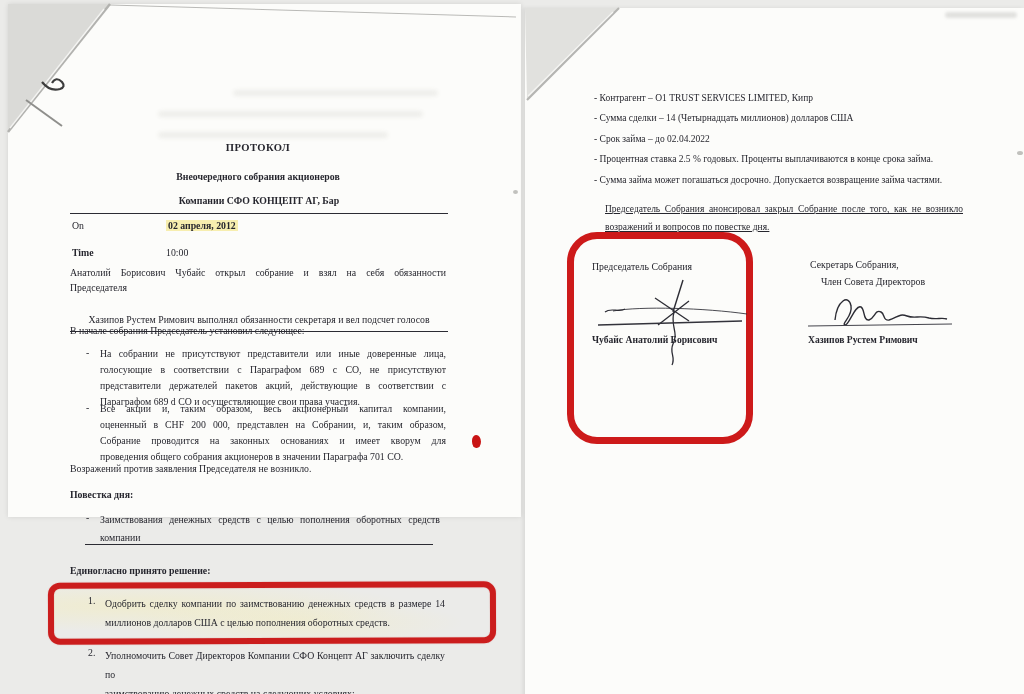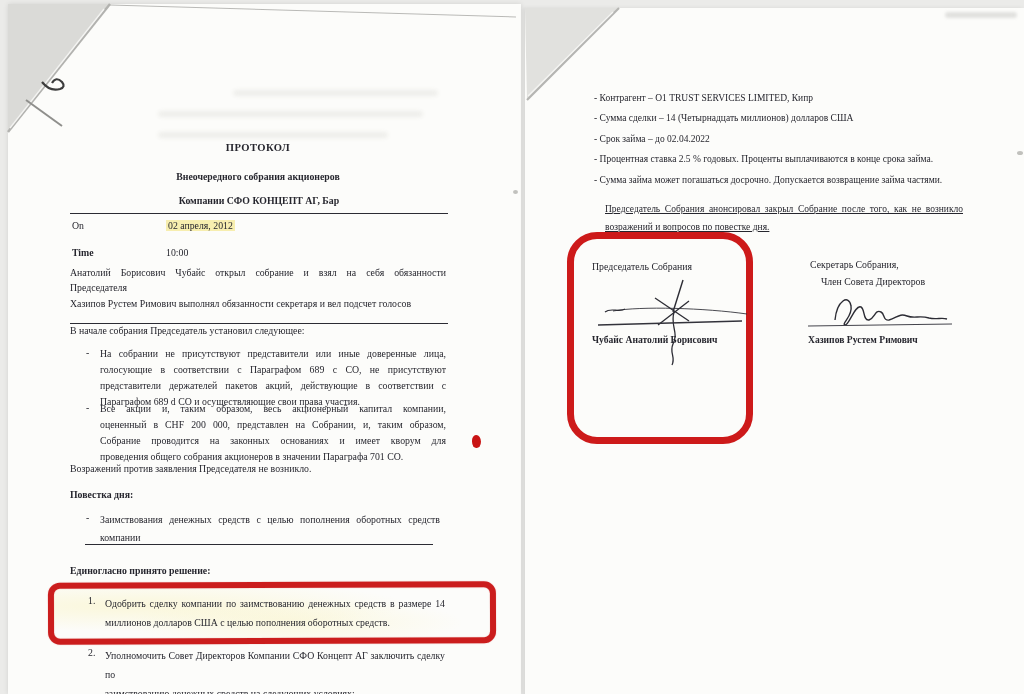--- a/index.html
+++ b/index.html
@@ -1,21 +1,21 @@
 <!DOCTYPE html>
 <html><head>
 <meta charset="utf-8">
 <style>
   html,body{margin:0;padding:0;}
   body{width:1024px;height:694px;overflow:hidden;background:#e7e7e5;
        font-family:"Liberation Serif", serif;}
   .stage{position:relative;width:1024px;height:694px;background:#ebebe9;}
   .abs{position:absolute;}
   .page{position:absolute;background:#fcfcfa;}
-  .page-left{left:8px;top:4px;width:513px;height:690px;box-shadow:0 0 5px rgba(0,0,0,.10);}
+  .page-left{left:8px;top:4px;width:513px;height:513px;box-shadow:0 0 5px rgba(0,0,0,.10);}
   .page-right{left:525px;top:8px;width:499px;height:694px;box-shadow:-2px 0 4px rgba(0,0,0,.08);}
   .txt{color:#26262e;font-size:9.8px;line-height:14px;filter:blur(.3px);}
   .b{font-weight:bold;}
   .center{text-align:center;}
   .justify .line{text-align:justify;text-align-last:justify;}
   .justify .line:last-child{text-align-last:left;}
   .rule-under{border-bottom:1.3px solid #2b2b33;}
   .bullet{position:absolute;}
   .marker{position:absolute;left:-14px;top:0;}
   .num-marker{position:absolute;left:-17px;top:0;}
@@ -53,31 +53,31 @@
     <div class="ghost" style="left:225px;top:86px;width:205px;"></div>
     <div class="ghost" style="left:150px;top:107px;width:265px;"></div>
     <div class="ghost" style="left:150px;top:128px;width:230px;"></div>
     <div class="speck" style="left:505px;top:186px;width:5px;height:4px;"></div>
 
     <div class="abs txt b center" style="left:62px;top:137px;width:376px;font-size:10.6px;letter-spacing:.4px;">ПРОТОКОЛ</div>
     <div class="abs txt b center" style="left:62px;top:166px;width:376px;">Внеочередного собрания акционеров</div>
     <div class="abs txt b center rule-under" style="left:62px;top:190px;width:378px;padding-bottom:5px;">Компании СФО КОНЦЕПТ АГ, Бар</div>
 
     <div class="abs txt" style="left:64px;top:215px;">On</div>
-    <div class="abs txt" style="left:158px;top:215px;">
+    <div class="abs txt" style="left:158px;top:215px;font-weight:bold;">
       <span class="hl">02 апреля, 2012</span>
     </div>
     <div class="abs txt" style="left:64px;top:242px;font-weight:bold;">Time</div>
     <div class="abs txt" style="left:158px;top:242px;">10:00</div>
 
     <div class="abs txt justify" style="left:62px;top:262px;width:376px;line-height:14.6px;">
         <div class="line">Анатолий Борисович Чубайс открыл собрание и взял на себя обязанности</div>
         <div class="line">Председателя</div>
       </div>
-    <div class="abs txt rule-under" style="left:62px;top:293px;width:378px;padding-bottom:12px;">Хазипов Рустем Римович выполнял обязанности секретаря и вел подсчет голосов</div>
+    <div class="abs txt rule-under" style="left:62px;top:309px;width:378px;padding-bottom:4px;text-align:center;">Хазипов Рустем Римович выполнял обязанности секретаря и вел подсчет голосов</div>
 
     <div class="abs txt" style="left:62px;top:320px;">В начале собрания Председатель установил следующее:</div>
 
     <div class="bullet txt justify lh16" style="left:92px;top:342px;width:346px;">
       <span class="marker">-</span>
       <div>
           <div class="line">На собрании не присутствуют представители или иные доверенные лица,</div>
           <div class="line">голосующие в соответствии с Параграфом 689 с СО, не присутствуют</div>
           <div class="line">представители держателей пакетов акций, действующие в соответствии с</div>
           <div class="line">Параграфом 689 d СО и осуществляющие свои права участия.</div>

